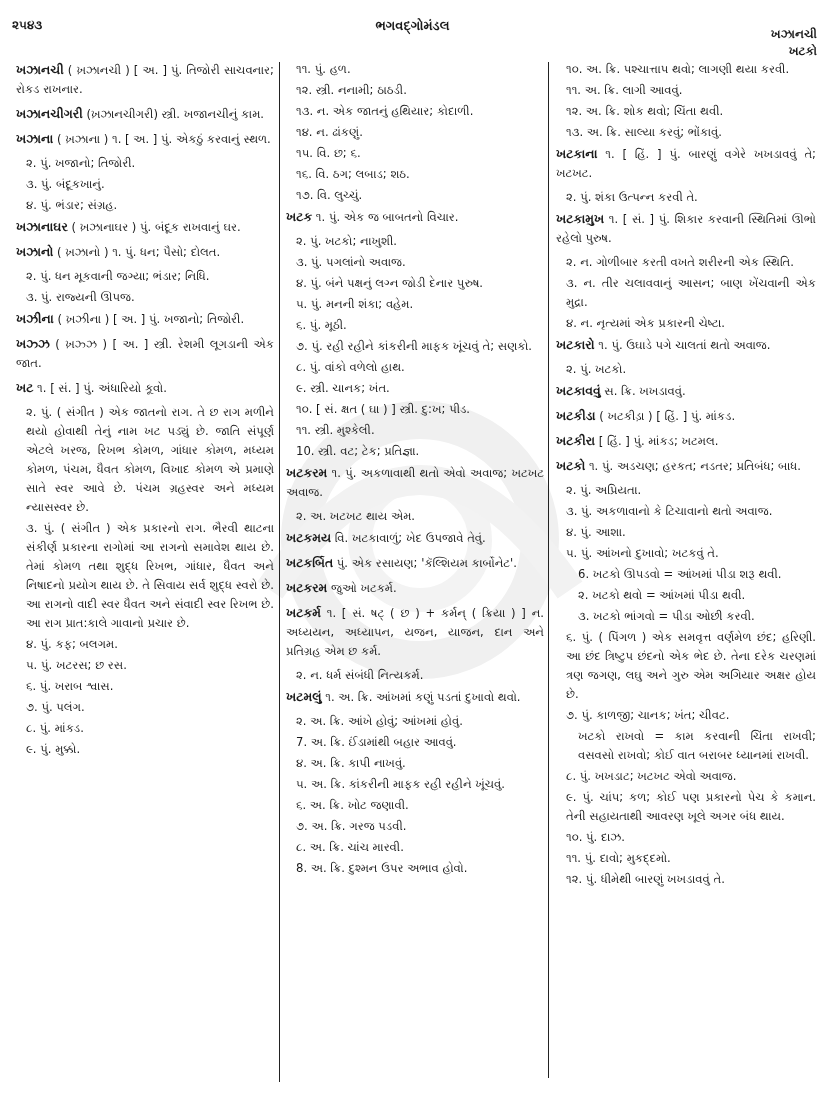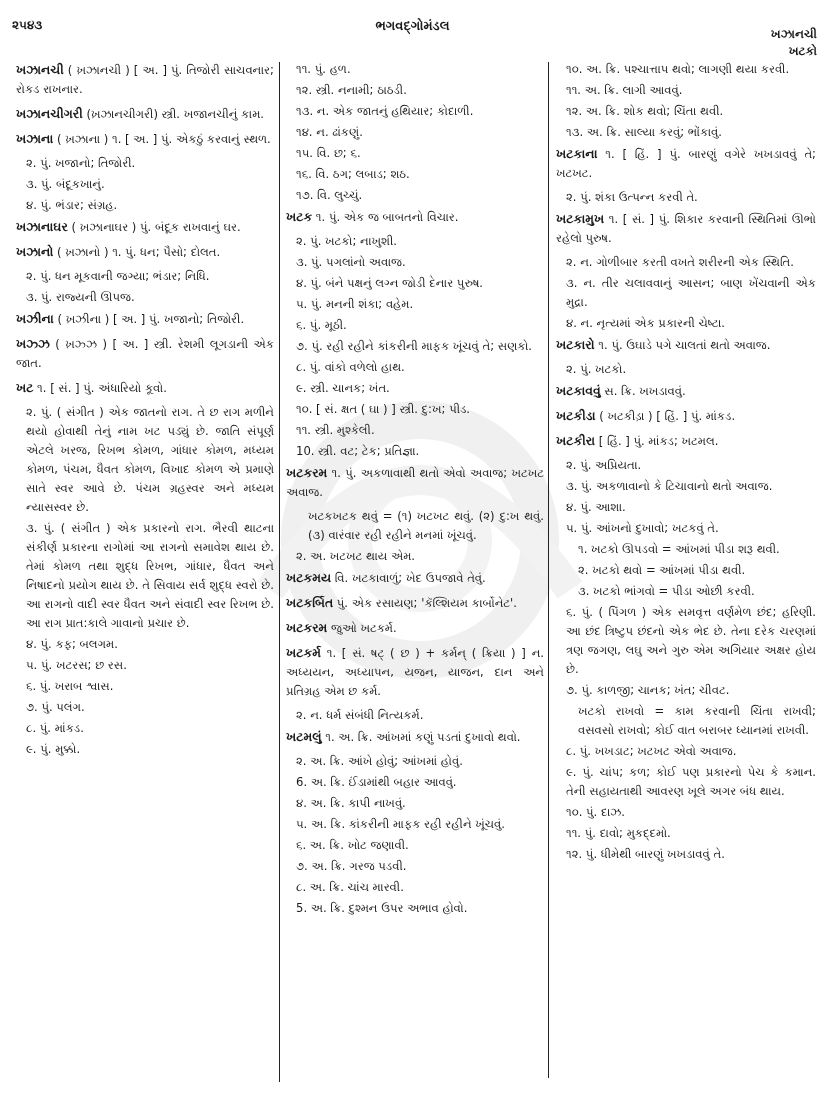--- a/index.html
+++ b/index.html
@@ -83,58 +83,58 @@
     <div class="sub">૪. પું. બંને પક્ષનું લગ્ન જોડી દેનાર પુરુષ.</div>
     <div class="sub">૫. પું. મનની શંકા; વહેમ.</div>
     <div class="sub">૬. પું. મૂઠી.</div>
     <div class="sub">૭. પું. રહી રહીને કાંકરીની માફક ખૂંચવું તે; સણકો.</div>
     <div class="sub">૮. પું. વાંકો વળેલો હાથ.</div>
     <div class="sub">૯. સ્ત્રી. ચાનક; ખંત.</div>
     <div class="sub">૧૦. [ સં. ક્ષત ( ઘા ) ] સ્ત્રી. દુ:ખ; પીડ.</div>
     <div class="sub">૧૧. સ્ત્રી. મુશ્કેલી.</div>
     <div class="sub">10. સ્ત્રી. વટ; ટેક; પ્રતિજ્ઞા.</div>
     <div class="entry"><span class="hw">ખટકરમ</span><span> ૧. પું. અકળાવાથી થતો એવો અવાજ; ખટખટ અવાજ.</span></div>
-    <div class="idiom">ખટકખટક થવું = (૧) ખટખટ થવું. (૨) દુ:ખ થવું. (૩) વારંવાર રહી રહીને મનમાં ખૂંચવું.</div>
     <div class="sub">૨. અ. ખટખટ થાય એમ.</div>
     <div class="entry"><span class="hw">ખટકમય</span><span> વિ. ખટકાવાળું; ખેદ ઉપજાવે તેવું.</span></div>
     <div class="entry"><span class="hw">ખટકર્બિત</span><span> પું. એક રસાયણ; 'કૅલ્શિયમ કાર્બોનેટ'.</span></div>
     <div class="entry"><span class="hw">ખટકરમ</span><span> જુઓ ખટકર્મ.</span></div>
     <div class="entry"><span class="hw">ખટકર્મ</span><span> ૧. [ સં. ષટ્ ( છ ) + કર્મન્ ( ક્રિયા ) ] ન. અધ્યયન, અધ્યાપન, યજન, યાજન, દાન અને પ્રતિગ્રહ એમ છ કર્મ.</span></div>
     <div class="sub">૨. ન. ધર્મ સંબંધી નિત્યકર્મ.</div>
     <div class="entry"><span class="hw">ખટમલું</span><span> ૧. અ. ક્રિ. આંખમાં કણું પડતાં દુખાવો થવો.</span></div>
     <div class="sub">૨. અ. ક્રિ. આંખે હોવું; આંખમાં હોવું.</div>
-    <div class="sub">6. અ. ક્રિ. ઈંડામાંથી બહાર આવવું.</div>
+    <div class="sub">7. અ. ક્રિ. ઈંડામાંથી બહાર આવવું.</div>
     <div class="sub">૪. અ. ક્રિ. કાપી નાખવું.</div>
     <div class="sub">૫. અ. ક્રિ. કાંકરીની માફક રહી રહીને ખૂંચવું.</div>
     <div class="sub">૬. અ. ક્રિ. ખોટ જણાવી.</div>
     <div class="sub">૭. અ. ક્રિ. ગરજ પડવી.</div>
     <div class="sub">૮. અ. ક્રિ. ચાંચ મારવી.</div>
-    <div class="sub">5. અ. ક્રિ. દુશ્મન ઉપર અભાવ હોવો.</div>
+    <div class="sub">8. અ. ક્રિ. દુશ્મન ઉપર અભાવ હોવો.</div>
   </div>
 <div class="col col3">
     <div class="sub">૧૦. અ. ક્રિ. પશ્ચાત્તાપ થવો; લાગણી થયા કરવી.</div>
     <div class="sub">૧૧. અ. ક્રિ. લાગી આવવું.</div>
     <div class="sub">૧૨. અ. ક્રિ. શોક થવો; ચિંતા થવી.</div>
     <div class="sub">૧૩. અ. ક્રિ. સાલ્યા કરવું; ભોંકાવું.</div>
     <div class="entry"><span class="hw">ખટકાના</span><span> ૧. [ હિં. ] પું. બારણું વગેરે ખખડાવવું તે; ખટખટ.</span></div>
     <div class="sub">૨. પું. શંકા ઉત્પન્ન કરવી તે.</div>
     <div class="entry"><span class="hw">ખટકામુખ</span><span> ૧. [ સં. ] પું. શિકાર કરવાની સ્થિતિમાં ઊભો રહેલો પુરુષ.</span></div>
     <div class="sub">૨. ન. ગોળીબાર કરતી વખતે શરીરની એક સ્થિતિ.</div>
     <div class="sub">૩. ન. તીર ચલાવવાનું આસન; બાણ ખેંચવાની એક મુદ્રા.</div>
     <div class="sub">૪. ન. નૃત્યમાં એક પ્રકારની ચેષ્ટા.</div>
     <div class="entry"><span class="hw">ખટકારો</span><span> ૧. પું. ઉઘાડે પગે ચાલતાં થતો અવાજ.</span></div>
     <div class="sub">૨. પું. ખટકો.</div>
     <div class="entry"><span class="hw">ખટકાવવું</span><span> સ. ક્રિ. ખખડાવવું.</span></div>
     <div class="entry"><span class="hw">ખટકીડા</span><span> ( ખટકીડ઼ા ) [ હિં. ] પું. માંકડ.</span></div>
     <div class="entry"><span class="hw">ખટકીરા</span><span> [ હિં. ] પું. માંકડ; ખટમલ.</span></div>
+    <div class="entry"><span class="hw">ખટકો</span><span> ૧. પું. અડચણ; હરકત; નડતર; પ્રતિબંધ; બાધ.</span></div>
     <div class="sub">૨. પું. અપ્રિયતા.</div>
     <div class="sub">૩. પું. અકળાવાનો કે ટિચાવાનો થતો અવાજ.</div>
     <div class="sub">૪. પું. આશા.</div>
     <div class="sub">૫. પું. આંખનો દુખાવો; ખટકવું તે.</div>
-    <div class="idiom">૧. ખટકો ઊપડવો = આંખમાં પીડા શરૂ થવી.</div>
+    <div class="idiom">6. ખટકો ઊપડવો = આંખમાં પીડા શરૂ થવી.</div>
     <div class="idiom">૨. ખટકો થવો = આંખમાં પીડા થવી.</div>
     <div class="idiom">૩. ખટકો ભાંગવો = પીડા ઓછી કરવી.</div>
     <div class="sub">૬. પું. ( પિંગળ ) એક સમવૃત્ત વર્ણમેળ છંદ; હરિણી. આ છંદ ત્રિષ્ટુપ છંદનો એક ભેદ છે. તેના દરેક ચરણમાં ત્રણ જગણ, લઘુ અને ગુરુ એમ અગિયાર અક્ષર હોય છે.</div>
     <div class="sub">૭. પું. કાળજી; ચાનક; ખંત; ચીવટ.</div>
     <div class="idiom">ખટકો રાખવો = કામ કરવાની ચિંતા રાખવી; વસવસો રાખવો; કોઈ વાત બરાબર ધ્યાનમાં રાખવી.</div>
     <div class="sub">૮. પું. ખખડાટ; ખટખટ એવો અવાજ.</div>
     <div class="sub">૯. પું. ચાંપ; કળ; કોઈ પણ પ્રકારનો પેચ કે કમાન. તેની સહાયતાથી આવરણ ખૂલે અગર બંધ થાય.</div>
     <div class="sub">૧૦. પું. દાઝ.</div>
     <div class="sub">૧૧. પું. દાવો; મુકદ્દમો.</div>
     <div class="sub">૧૨. પું. ધીમેથી બારણું ખખડાવવું તે.</div>

